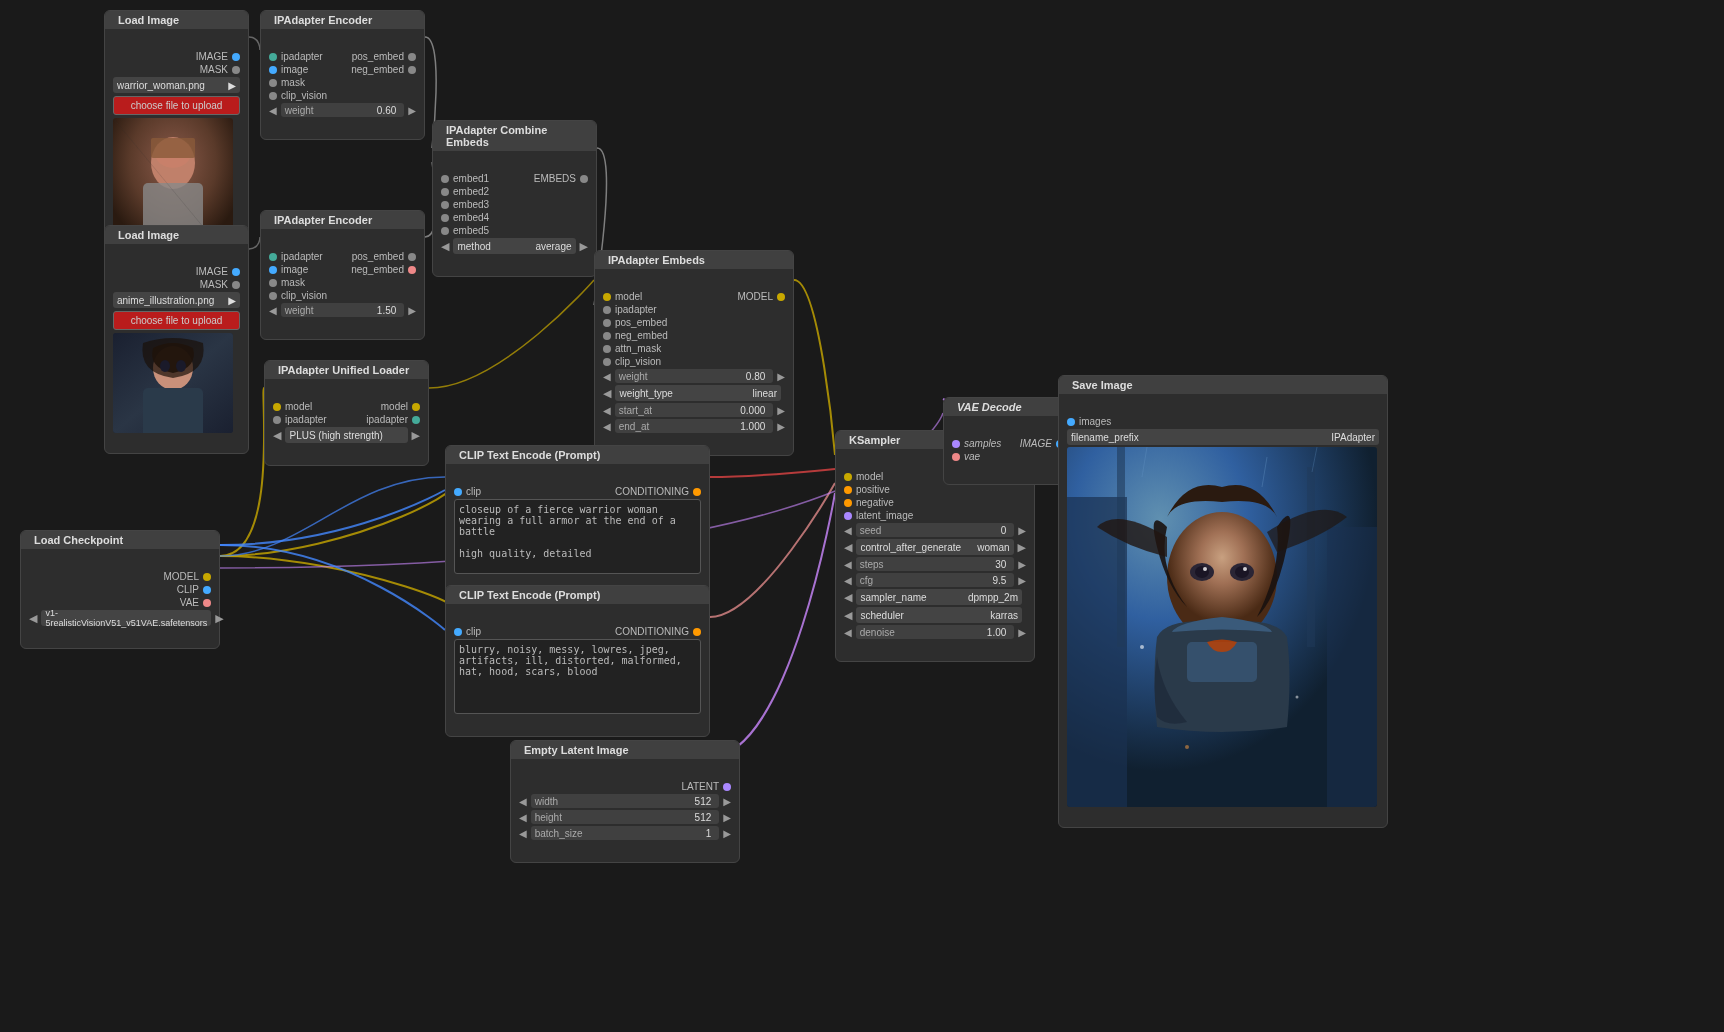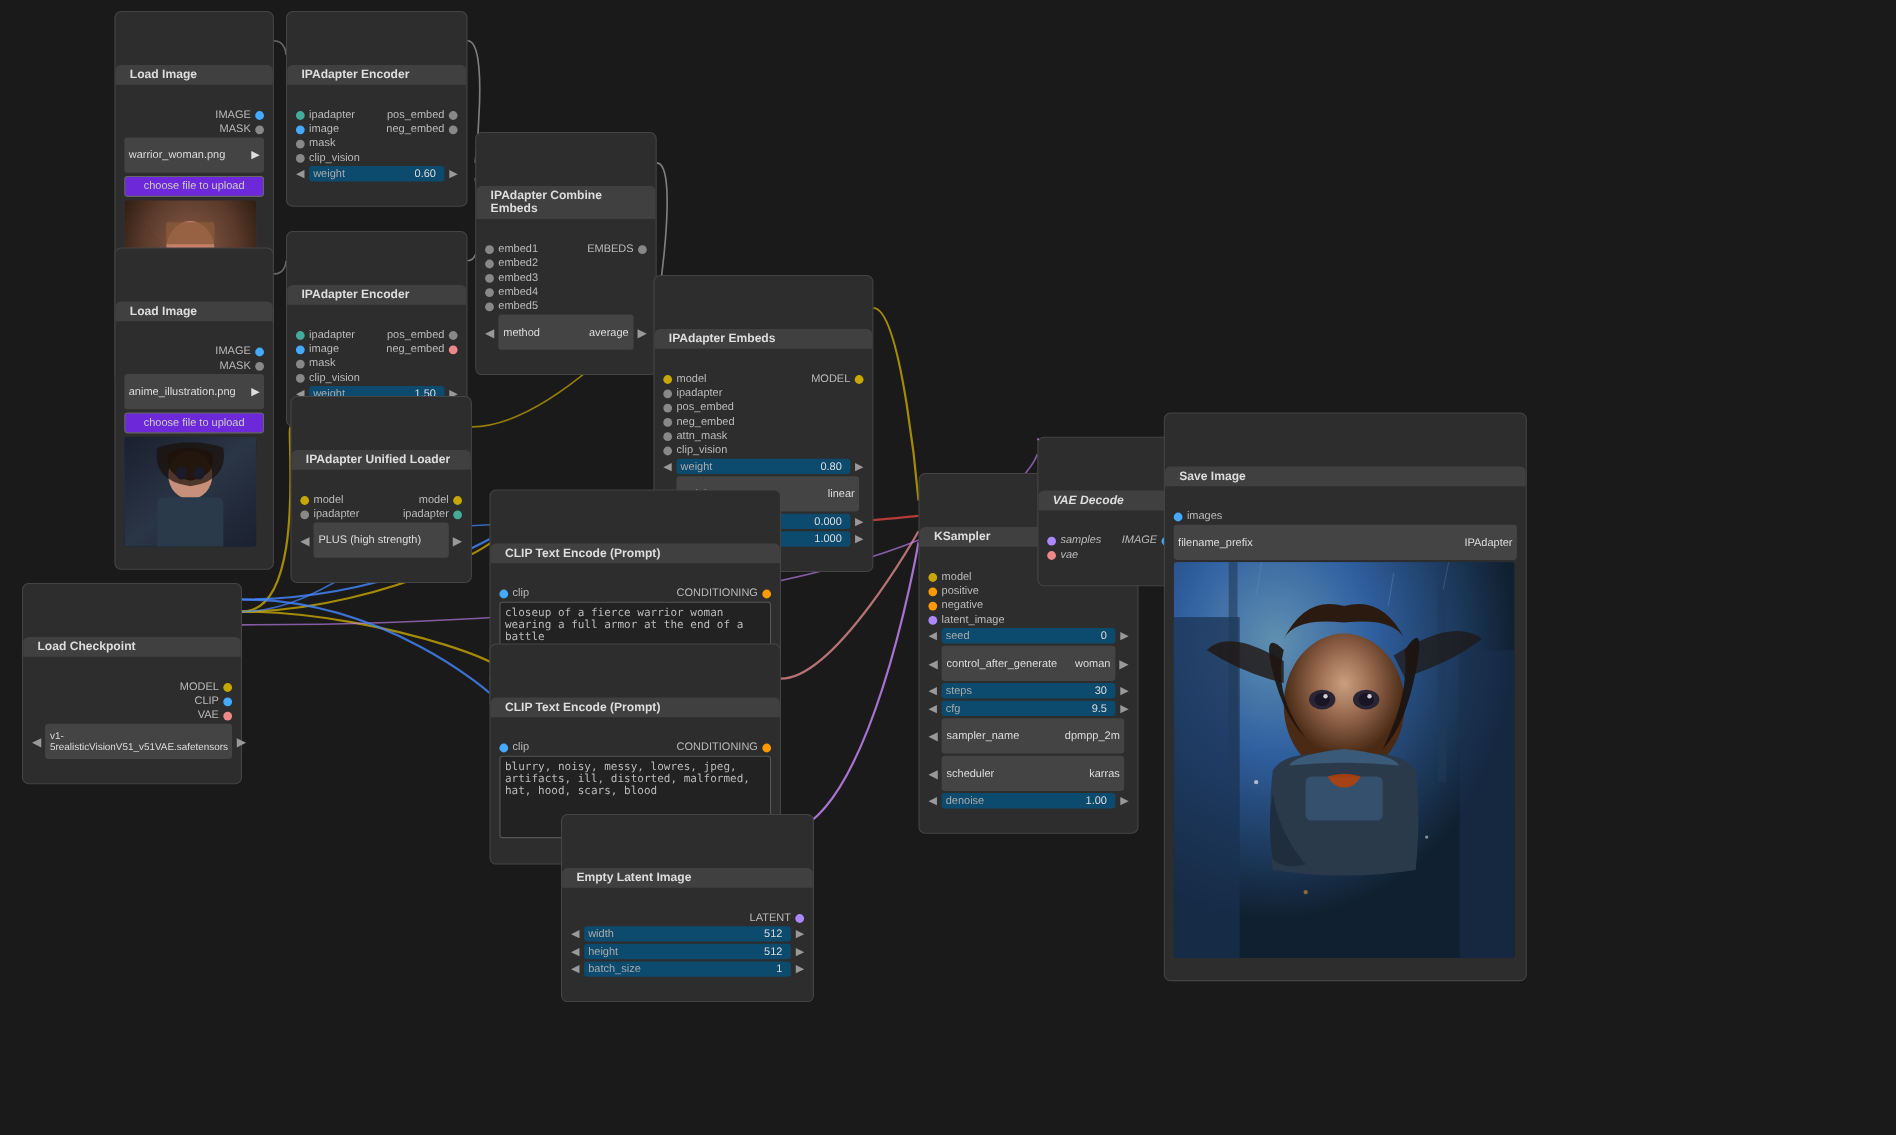--- a/index.html
+++ b/index.html
@@ -79,42 +79,42 @@
       color: #aaa;
     }
     .slider-val {
       color: #ddd;
       margin-left: auto;
       padding-right: 4px;
     }
     .slider-track {
       flex: 1;
       height: 14px;
-      background: #0c4a6e;
+      background: #404040;
       border-radius: 3px;
       display: flex;
       align-items: center;
       padding: 0 4px;
       position: relative;
     }
     .slider-arrow-l { cursor: pointer; color: #999; }
     .slider-arrow-r { cursor: pointer; color: #999; }
     .textarea-field {
       background: #222;
       border: 1px solid #555;
       border-radius: 3px;
       padding: 4px;
       color: #bbb;
       font-size: 10px;
       width: 100%;
       min-height: 50px;
       resize: none;
     }
     .upload-btn {
-      background: #6d28d9;
+      background: #b91c1c;
       border: 1px solid #666;
       border-radius: 3px;
       padding: 3px 8px;
       color: #ccc;
       font-size: 10px;
       cursor: pointer;
       width: 100%;
       text-align: center;
       margin: 3px 0;
     }
@@ -123,31 +123,30 @@
     .node-title-bar {
       background: #404040;
       border-radius: 5px 5px 0 0;
       padding: 3px 8px;
       font-size: 11px;
       color: #ddd;
       font-weight: 600;
       display: flex;
       align-items: center;
       gap: 5px;
-      margin-top: 48px;
     }
     .combo-row {
       display: flex;
       align-items: center;
       gap: 4px;
       margin: 2px 0;
     }
     .combo-track {
       flex: 1;
-      height: 32px;
+      height: 16px;
       background: #444;
       border-radius: 3px;
       display: flex;
       align-items: center;
       justify-content: space-between;
       padding: 0 4px;
       font-size: 10px;
       color: #ddd;
     }
 

